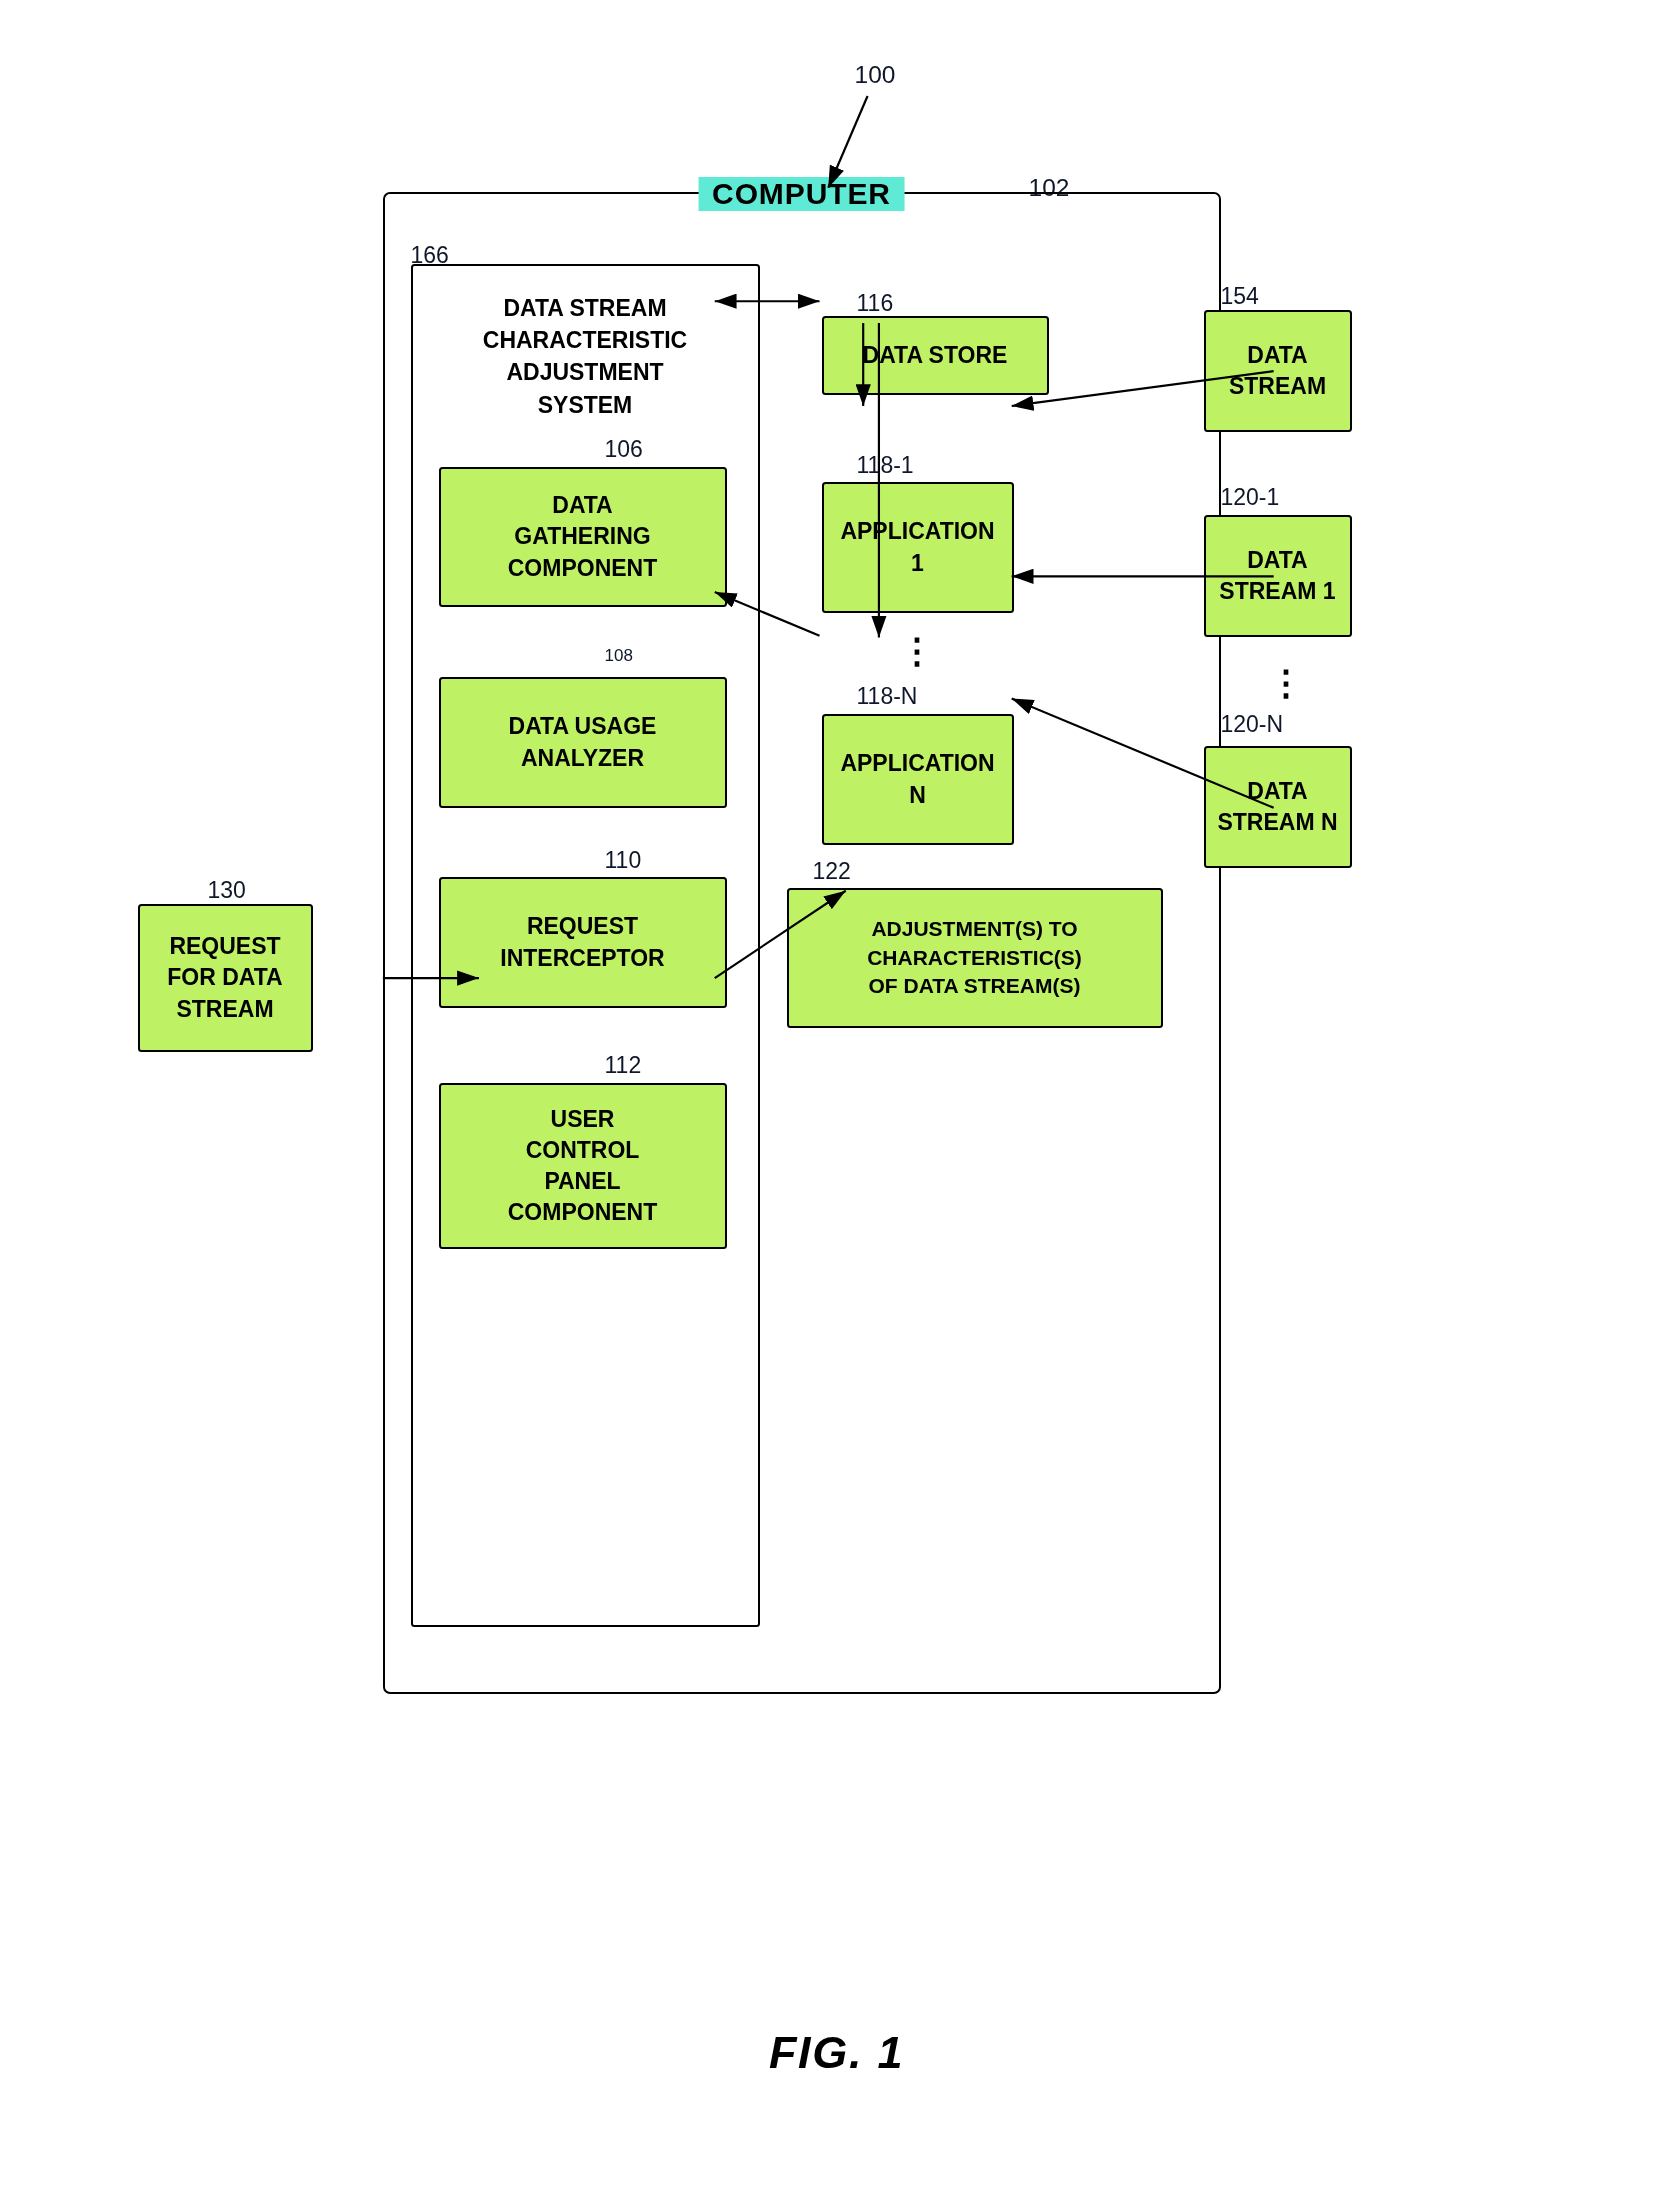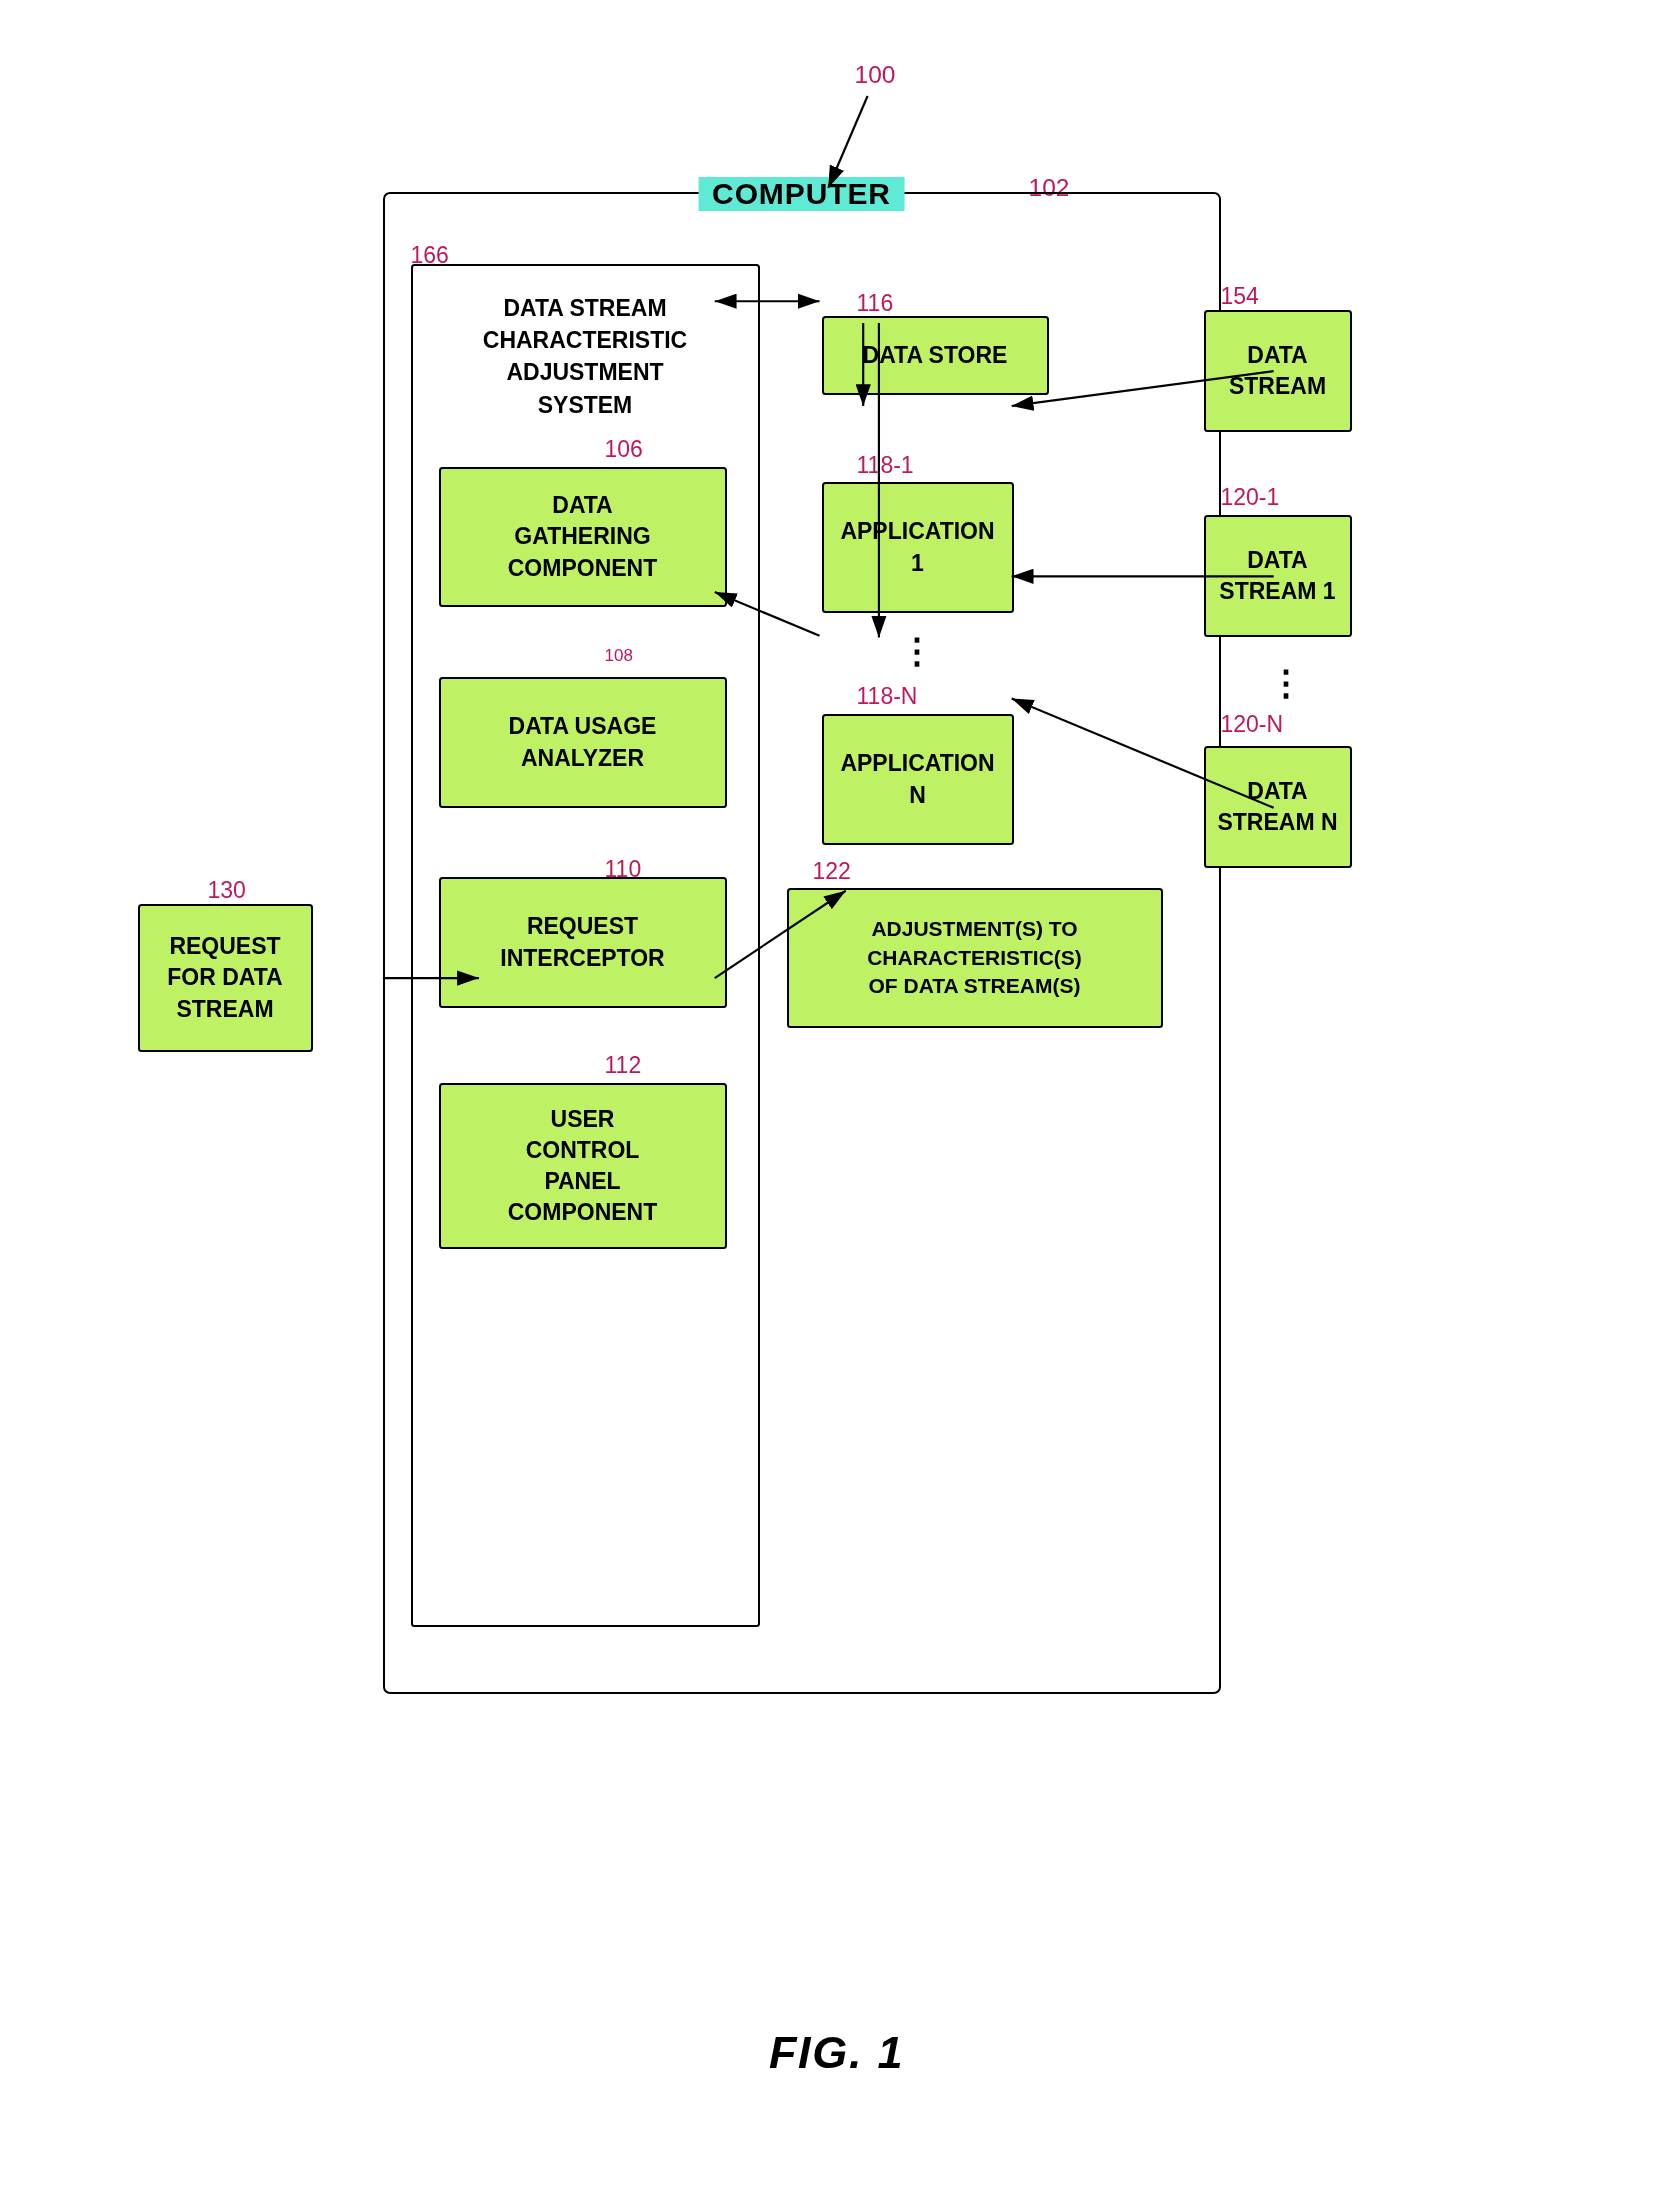--- a/index.html
+++ b/index.html
@@ -19,21 +19,21 @@
       position: relative;
       width: 1048px;
       min-height: 1922px;
     }
 
     
     .ref-label {
       position: absolute;
       font-size: 24.5px;
       font-weight: normal;
-      color: #be185d;
+      color: #0f172a;
     }
 
     
     .computer-box {
       position: absolute;
       top: 140px;
       left: 70px;
       width: 838px;
       height: 1502px;
       border: 2.6px solid #000;
@@ -137,21 +137,21 @@
 COMPONENT</span>
       </div>
 
       <span class="ref-label" style="position:absolute; top:380px; left:192px; font-size:17px;">108</span>
 
       <div class="inner-box" style="top:411px; left:26px; width:288px; height:131px;">
         <span style="white-space:pre-line;">DATA USAGE
 ANALYZER</span>
       </div>
 
-      <span class="ref-label" style="position:absolute; top:581px; left:192px; font-size:23px;margin-top:9px;">110</span>
+      <span class="ref-label" style="position:absolute; top:581px; left:192px; font-size:23px;">110</span>
 
       <div class="inner-box" style="top:611px; left:26px; width:288px; height:131px;">
         <span style="white-space:pre-line;">REQUEST
 INTERCEPTOR</span>
       </div>
 
       <span class="ref-label" style="position:absolute; top:786px; left:192px; font-size:23px;">112</span>
 
       <div class="inner-box" style="top:817px; left:26px; width:288px; height:166px;">
         <span style="white-space:pre-line;">USER

